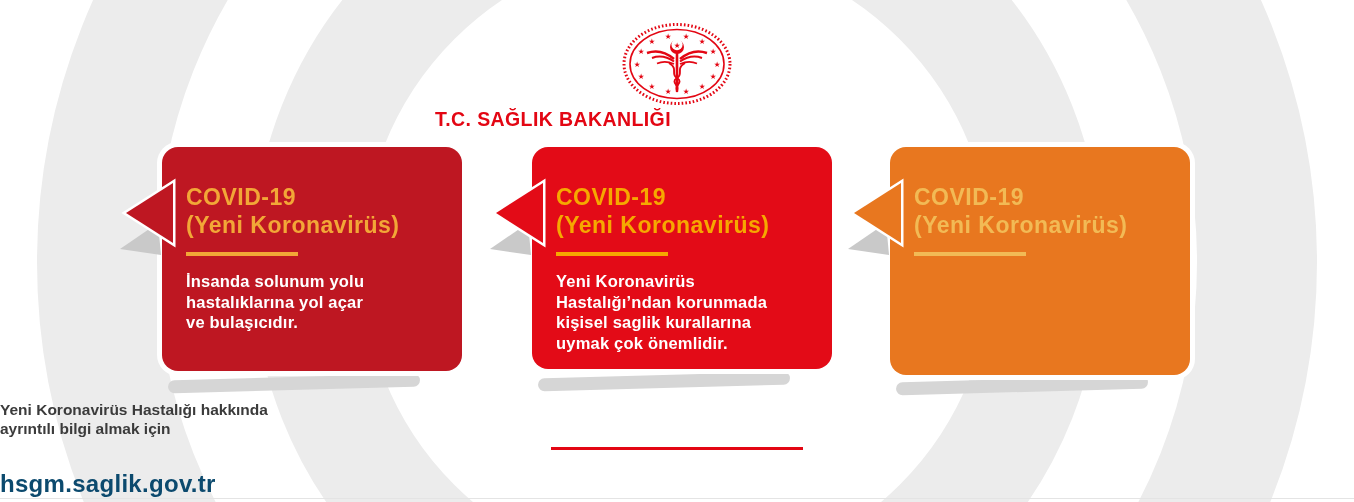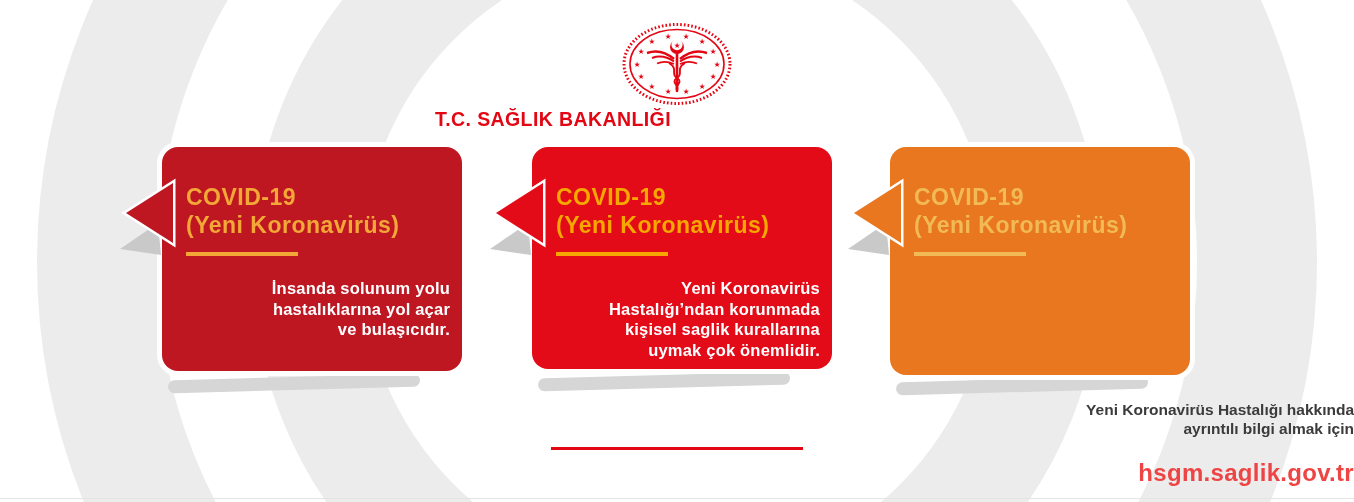--- a/index.html
+++ b/index.html
@@ -30,21 +30,21 @@
   .logo-fill{fill:#E30613;}
   .logo-star{font-family:"DejaVu Sans",sans-serif;font-size:7.5px;fill:#E30613;text-anchor:middle;}
   .ministry-title{
     position:absolute;left:0;top:108px;width:1106px;text-align:center;
     font-size:19.5px;font-weight:bold;color:#E30613;letter-spacing:.4px;
   }
 
   
   .card{
     position:absolute;width:300px;border-radius:16px;box-sizing:border-box;
-    padding:36px 12px 0 24px;box-shadow:0 0 0 5px #ffffff;
+    padding:36px 29px 0 24px;box-shadow:0 0 0 5px #ffffff;
   }
   .card-1{left:162px;top:147px;height:224px;background:#BE1722;}
   .card-2{left:532px;top:147px;height:222px;background:#E30B17;}
   .card-3{left:890px;top:147px;height:228px;background:#E8771F;}
 
   .tail{position:absolute;left:-44px;top:28px;width:55px;height:85px;overflow:visible;}
   .tail-sh{fill:#C9C9C9;}
   .tail-fill{stroke:#ffffff;stroke-width:5;paint-order:stroke;}
   .card-1 .tail-fill{fill:#BE1722;}
   .card-2 .tail-fill{fill:#E30B17;}
@@ -57,32 +57,32 @@
   .card-1 .card-title{color:#F2A737;}
   .card-2 .card-title{color:#F6A800;}
   .card-3 .card-title{color:#F2BA55;}
 
   .card-divider{width:112px;height:4px;margin-top:13px;}
   .card-1 .card-divider{background:#F2A737;}
   .card-2 .card-divider{background:#F6A800;}
   .card-3 .card-divider{background:#F2BA55;}
 
   .card-body{
-    margin-top:22px;font-size:16.5px;font-weight:bold;line-height:20.5px;
-    color:#ffffff;letter-spacing:.2px;white-space:pre-line;text-align:right;
+    margin-top:15px;font-size:16.5px;font-weight:bold;line-height:20.5px;
+    color:#ffffff;letter-spacing:.2px;white-space:pre-line;
   }
 
   
-  .footer{position:absolute;left:0;top:400px;width:1354px;text-align:right;}
+  .footer{position:absolute;left:0;top:400px;width:1354px;text-align:left;}
   .footer-info{
     font-size:15.5px;font-weight:bold;color:#3B3B3B;line-height:19px;
     white-space:pre-line;
   }
   .footer-divider{width:252px;height:3px;background:#E30613;margin:9px auto 0 auto;}
-  .footer-url{margin-top:9px;font-size:24px;font-weight:bold;color:#ef4444;letter-spacing:.3px;}
+  .footer-url{margin-top:20px;font-size:24px;font-weight:bold;color:#0c4a6e;letter-spacing:.3px;}
 
   .bottom-hairline{position:absolute;left:0;top:498px;width:1354px;height:1px;background:#E4E4E4;}
 </style>
 </head>
 <body>
 
 <div class="banner">
 
   <svg class="bg-rings" viewBox="0 0 1354 502">
     <circle class="ring" cx="677" cy="262" r="370" stroke-width="110"></circle>

